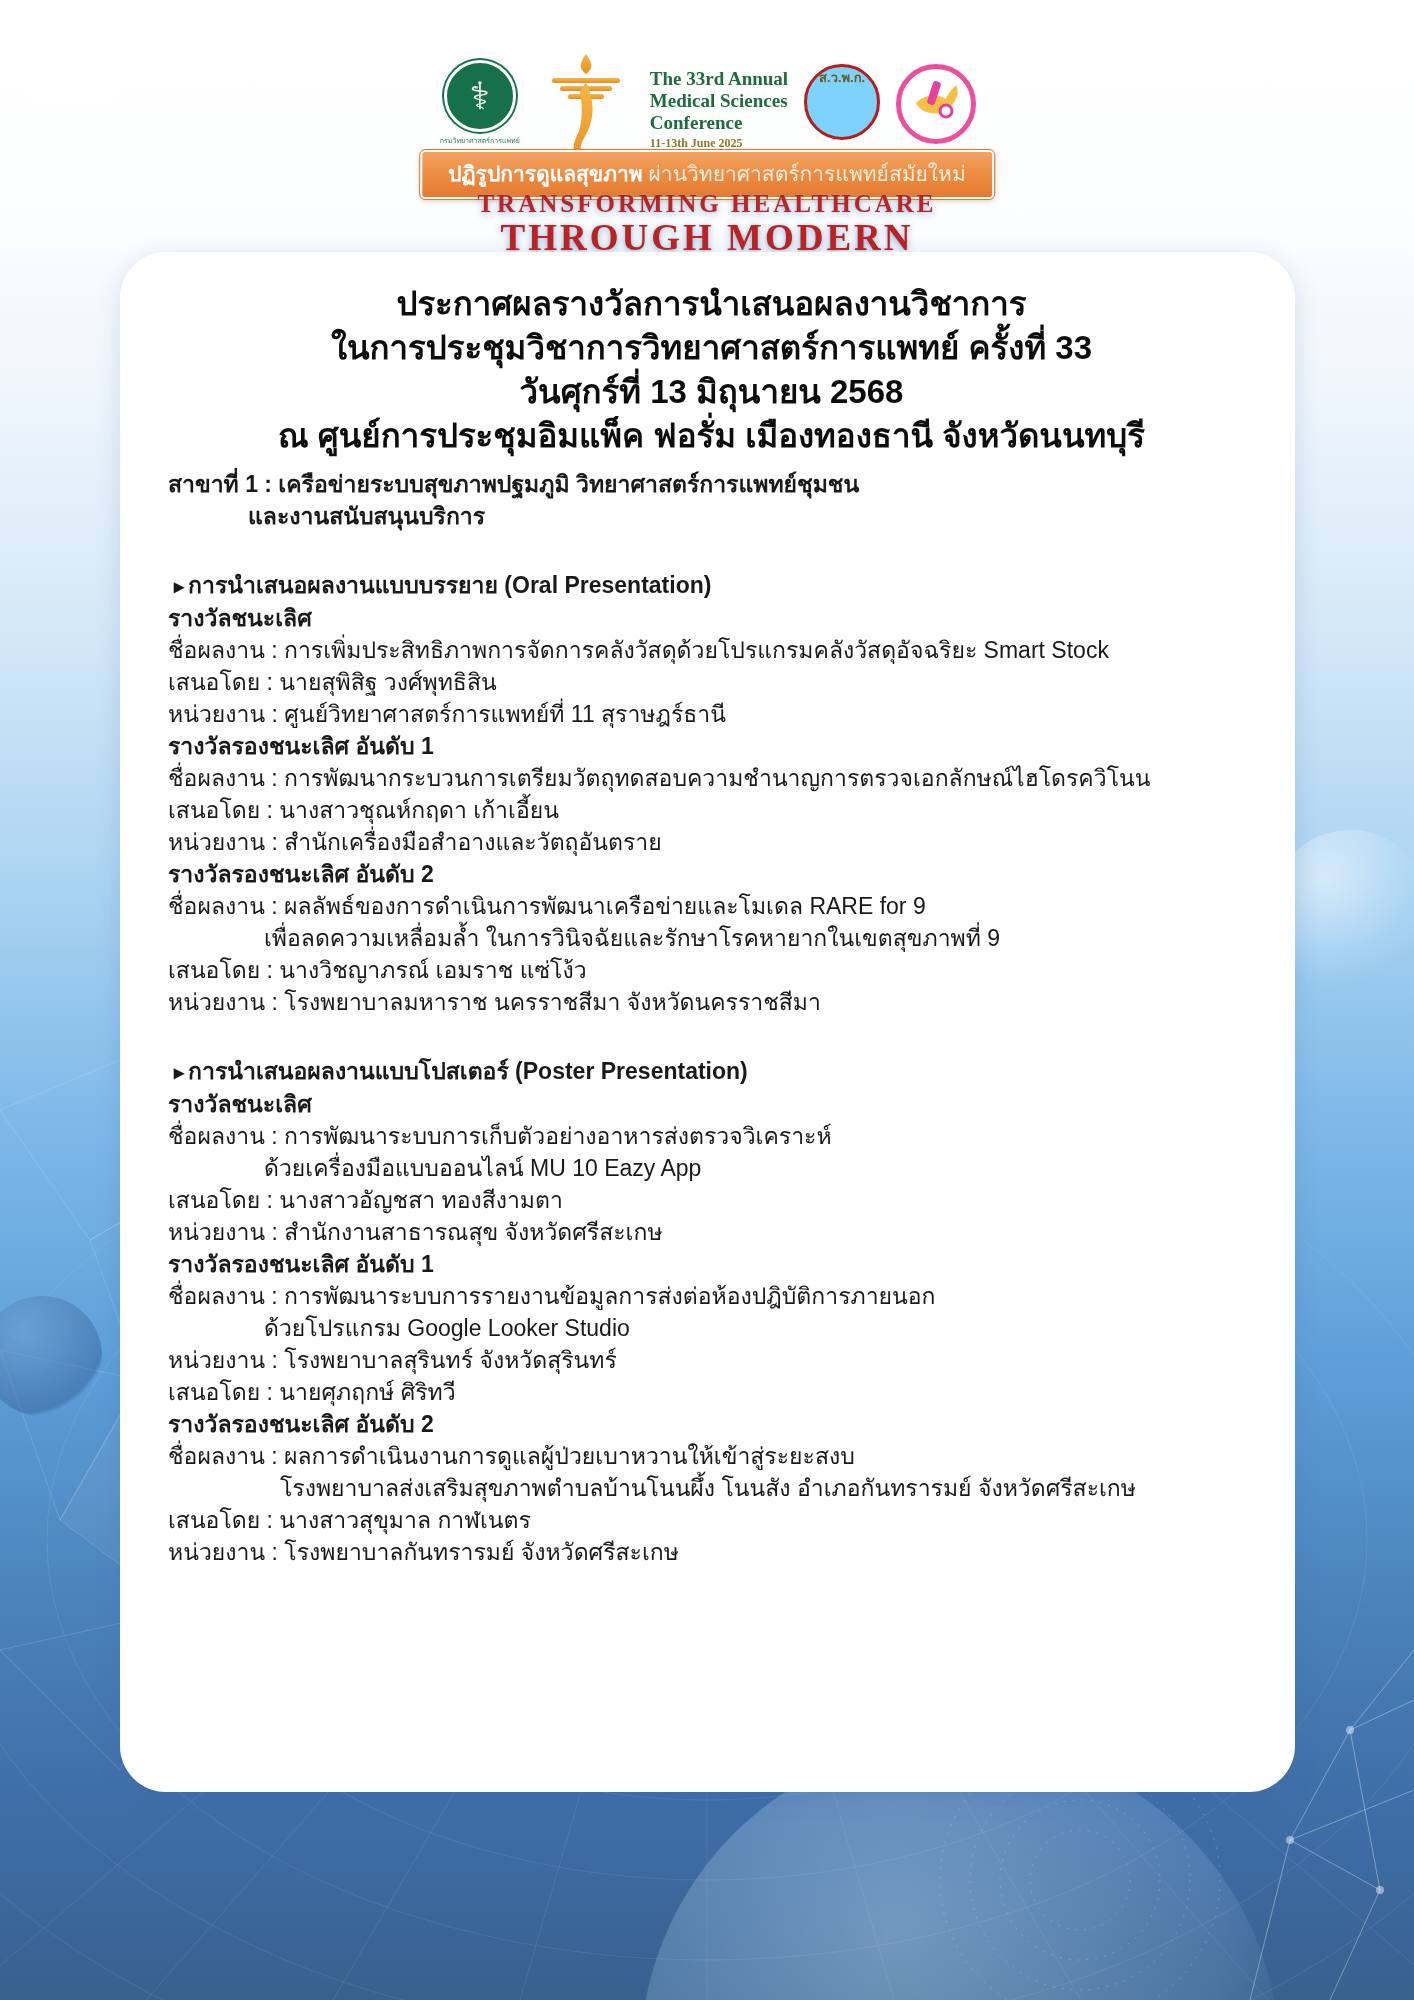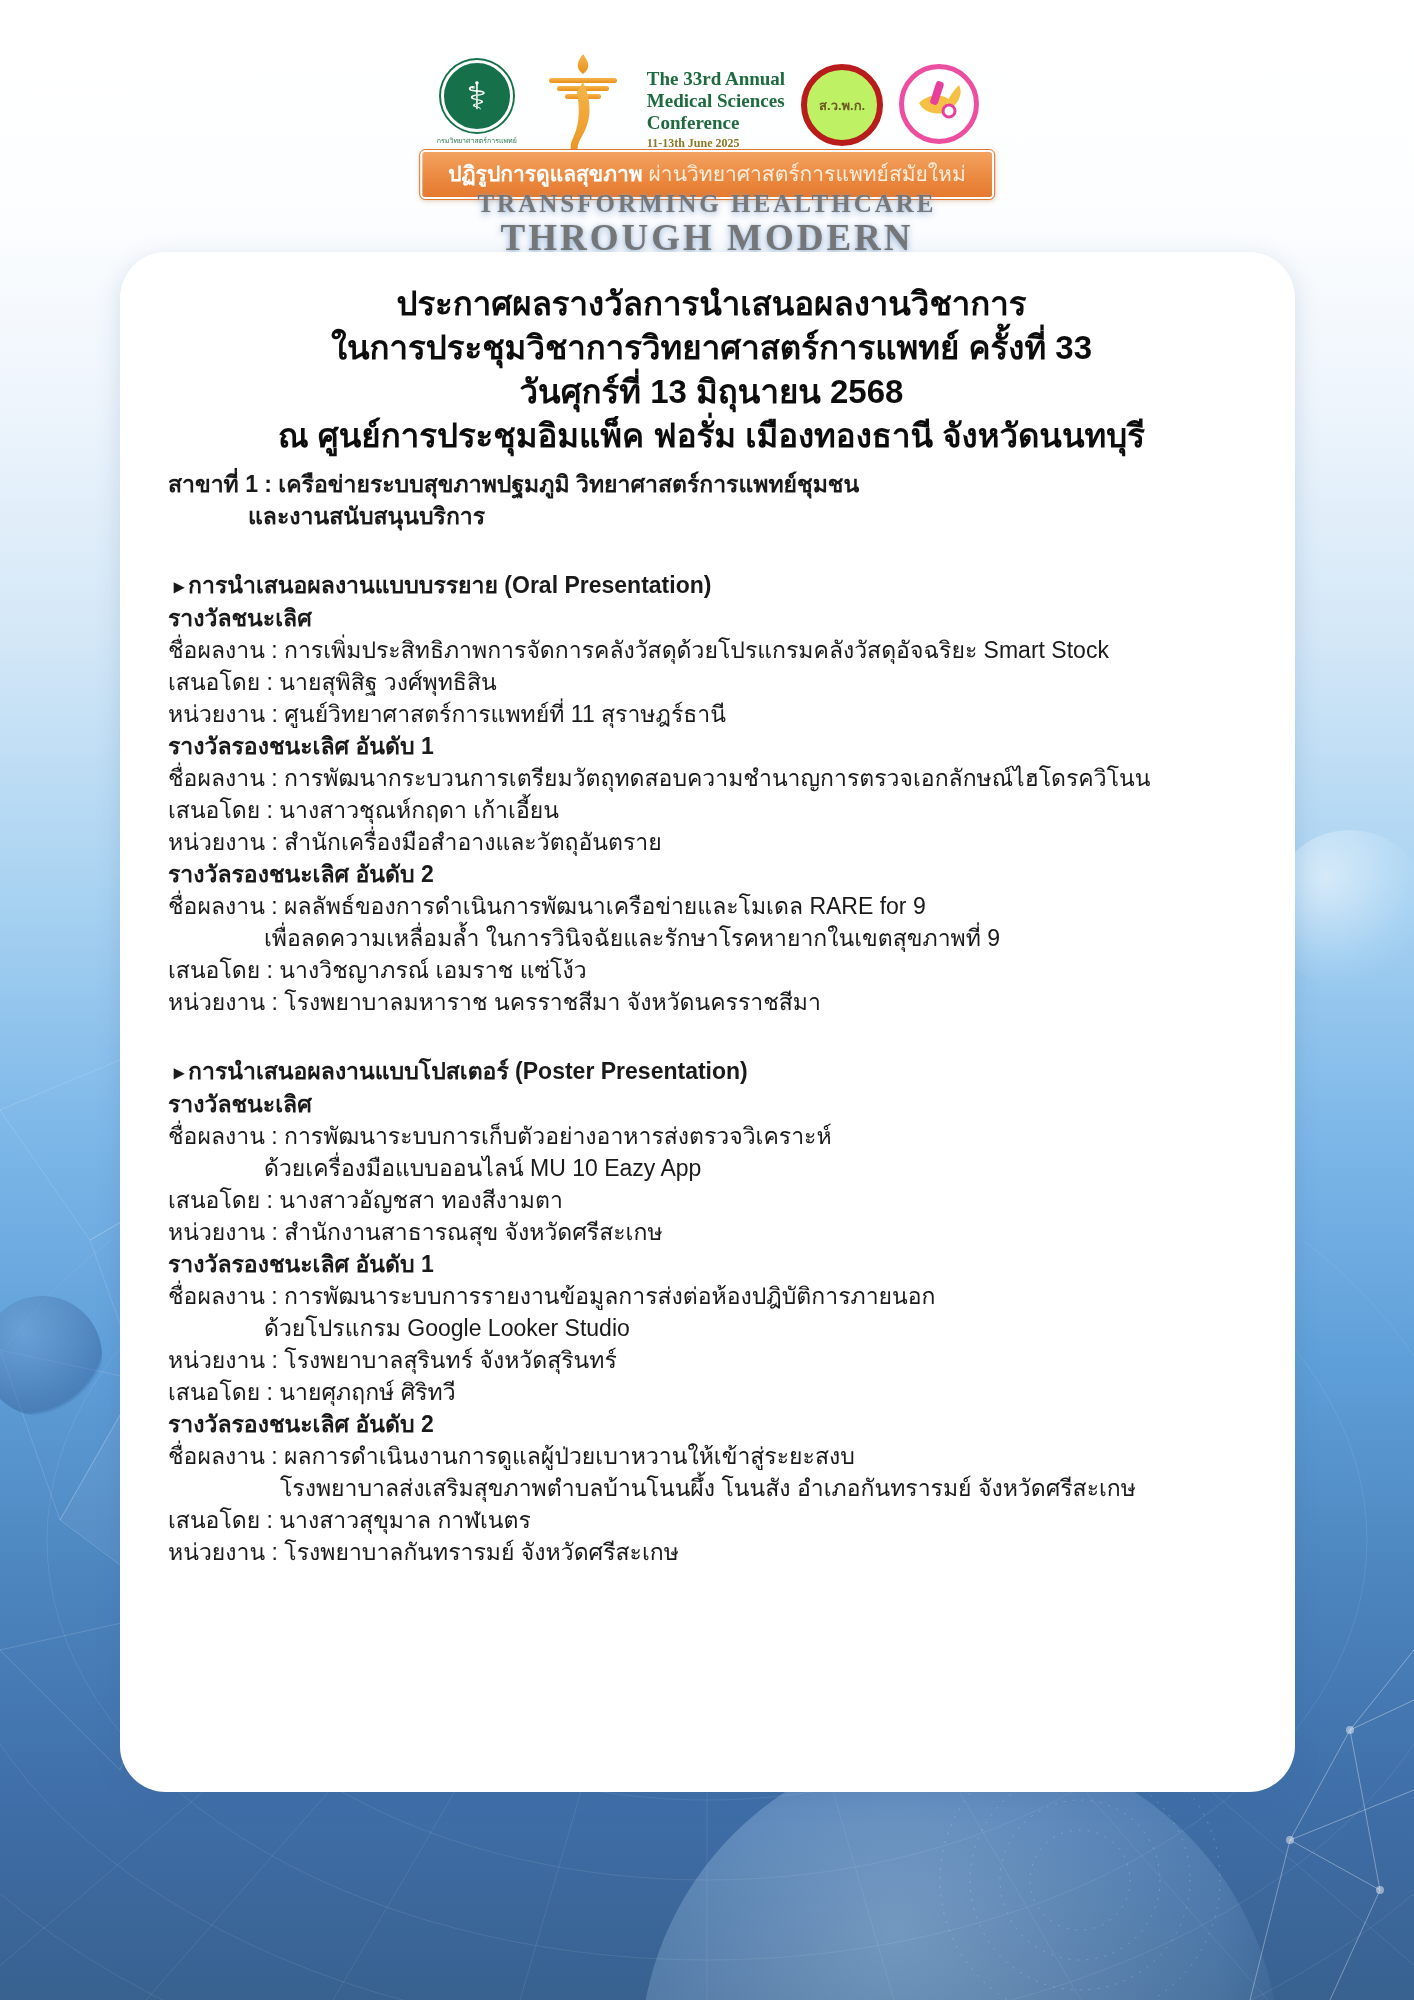--- a/index.html
+++ b/index.html
@@ -28,33 +28,33 @@
   .logo-moph{width:84px;display:flex;flex-direction:column;align-items:center;margin-top:8px;}
   .moph-circle{width:66px;height:66px;border-radius:50%;background:#16714a;border:3px solid #ffffff;
     box-shadow:0 0 0 2px #16714a;display:flex;align-items:center;justify-content:center;}
   .moph-circle .cad{color:#fff;font-size:38px;line-height:1;}
   .moph-cap{margin-top:5px;font-size:7px;line-height:8px;color:#2c7a52;white-space:nowrap;}
   .logo-torch{width:96px;height:118px;margin-top:0;}
   .conf-text{text-align:left;margin-top:16px;font-family:"Liberation Serif",serif;color:#1d6b3e;font-weight:bold;}
   .conf-text .l{font-size:19px;line-height:22px;}
   .conf-text .d{font-size:12px;line-height:18px;color:#8a7a28;font-weight:bold;}
   .logo-round{width:70px;height:70px;border-radius:50%;margin-top:12px;}
-  .logo-gold{background:#bef264;border:6px solid #b91c1c;display:flex;align-items:center;justify-content:center;}
+  .logo-gold{background:#7dd3fc;border:3px solid #b91c1c;display:flex;justify-content:center;}
   .logo-gold .t{font-size:13px;font-weight:bold;color:#6b5a23;}
   .logo-pink{background:#ffffff;border:5px solid #ec4fa0;position:relative;overflow:hidden;}
 
   .banner{position:absolute;left:50%;top:150px;transform:translateX(-50%);
     background:linear-gradient(180deg,#f3a361 0%,#ec8a41 55%,#e47a2f 100%);
     border:2px solid #ffffff;outline:1px solid #dd7630;border-radius:5px;
     padding:5px 26px 7px 26px;white-space:nowrap;box-shadow:0 2px 5px rgba(180,110,50,.35);}
   .banner .b1{color:#ffffff;font-weight:bold;font-size:21px;}
   .banner .b2{color:#fdeedd;font-size:21px;}
 
   .tagline{position:absolute;left:0;top:190px;width:100%;text-align:center;
-    font-family:"Liberation Serif",serif;color:#737373;
+    font-family:"Liberation Serif",serif;color:#b91c1c;
     text-shadow:0 2px 7px rgba(125,160,205,.85), 0 0 2px rgba(160,190,220,.6);}
   .tag1{font-size:25px;letter-spacing:3px;font-weight:bold;opacity:.96;}
   .tag2,.tag3{font-size:37px;letter-spacing:3px;font-weight:bold;line-height:34px;opacity:.97;}
   .tag2{margin-top:3px;}
 
   
   .card{position:absolute;left:120px;top:252px;width:1175px;height:1540px;
     background:#ffffff;border-radius:46px;box-shadow:0 6px 24px rgba(60,100,150,.18);
     box-sizing:border-box;padding:24px 40px 0 48px;}
   .card-title{ text-align:center;color:#0d0d0d;font-weight:bold;font-size:33px;line-height:44px;margin-top:6px;}

